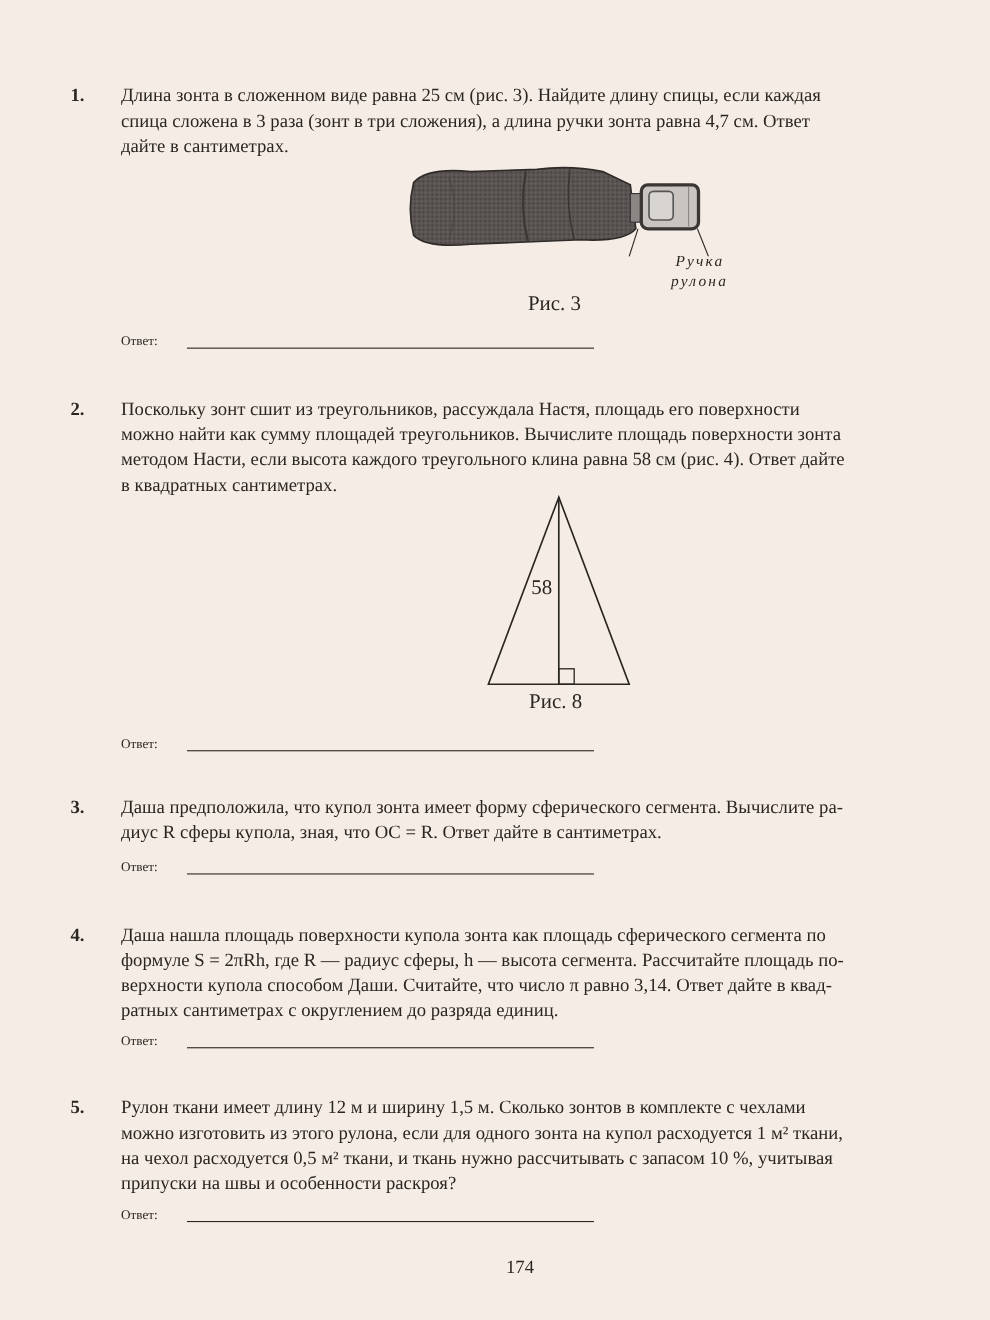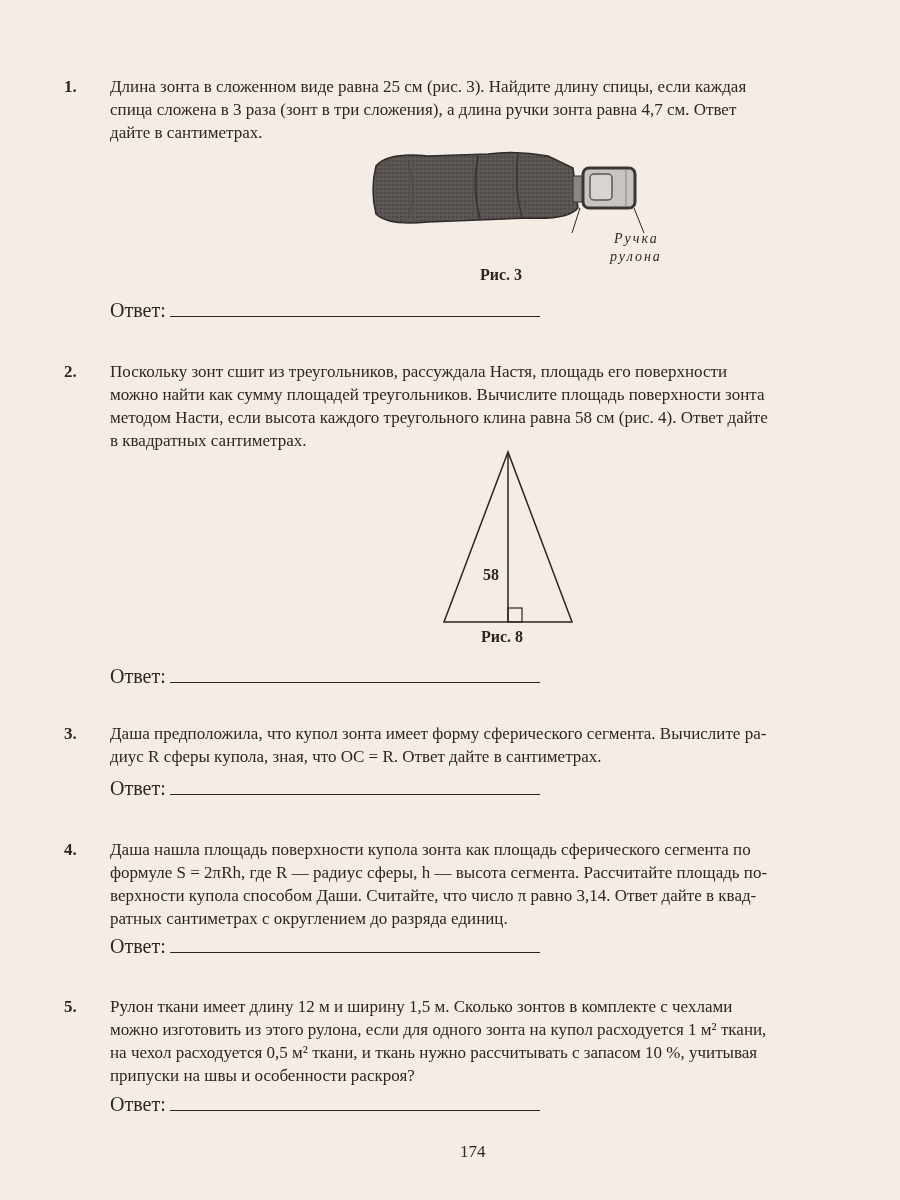--- a/index.html
+++ b/index.html
@@ -14,28 +14,28 @@
   .num {
     position:absolute; left:0; top:0; width:40px;
     font-weight:bold; font-size:17px; line-height:23px;
   }
   .text {
     position:absolute; left:46px; top:0; width:800px;
     font-size:17px; line-height:23px; white-space:nowrap;
   }
   .text .ln { display:block; }
   .answer {
-    position:absolute; left:110px; font-size:20px; line-height:20px;
+    position:absolute; left:110px; font-size:12px; line-height:20px;
   }
   .answer .lbl { display:inline-block; }
   .answer .line {
     position:absolute; left:60px; top:16px; width:370px; height:0;
     border-bottom:1.3px solid #2a2622;
   }
-  .caption { position:absolute; font-size:16px;font-weight:bold; }
+  .caption { position:absolute; font-size:19px; }
   .fig-label { position:absolute; font-style:italic; font-size:14px; letter-spacing:2px; line-height:18px; }
   .page-num { position:absolute; left:460px; top:1126px; font-size:17px;margin-top:16px; }
 </style>
 </head>
 <body>
 
 <div class="page">
 
   <div class="task" style="top:75px;">
     <div class="num">1.</div>
@@ -84,21 +84,21 @@
       <span class="ln">методом Насти, если высота каждого треугольного клина равна 58 см (рис. 4). Ответ дайте</span>
       <span class="ln">в квадратных сантиметрах.</span>
     </div>
   </div>
 
   <svg style="position:absolute;left:440px;top:448px;" width="140" height="180" viewBox="0 0 140 180">
     <polygon points="68,4 4,174 132,174" fill="none" stroke="#2a2622" stroke-width="1.5"></polygon>
     <line x1="68" y1="4" x2="68" y2="174" stroke="#2a2622" stroke-width="1.5"></line>
     <rect x="68" y="160" width="14" height="14" fill="none" stroke="#2a2622" stroke-width="1.2"></rect>
   </svg>
-  <div class="caption" style="left:483px;top:524px;margin-top:42px;">58</div>
+  <div class="caption" style="left:483px;top:524px;">58</div>
   <div class="caption" style="left:481px;top:628px;">Рис. 8</div>
 
   <div class="answer" style="top:666px;">
     <span class="lbl">Ответ:</span>
     <span class="line"></span>
   </div>
 
   <div class="task" style="top:722px;">
     <div class="num">3.</div>
     <div class="text">

